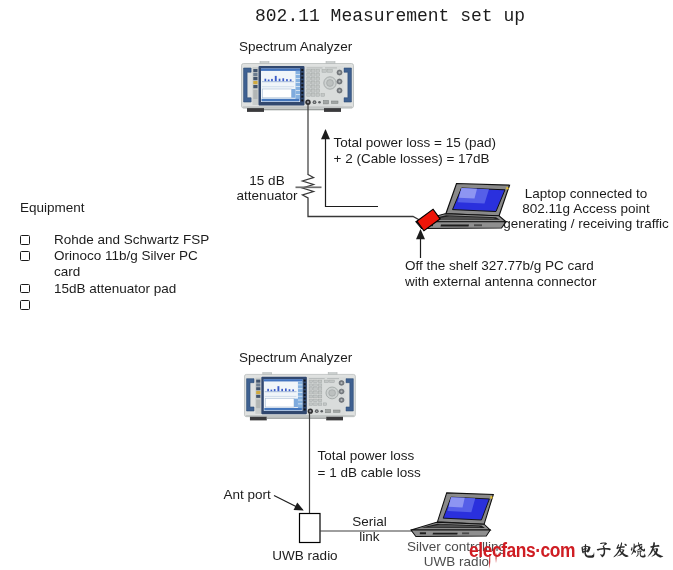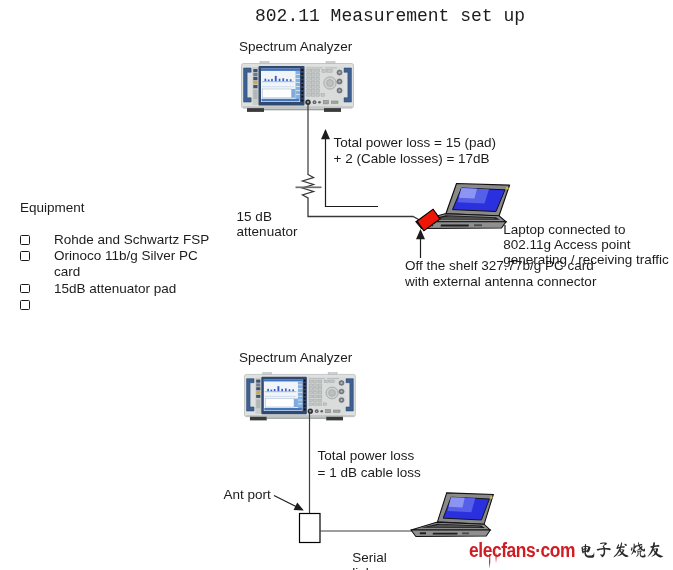--- a/index.html
+++ b/index.html
@@ -1,20 +1,20 @@
 <!DOCTYPE html>
 <html><head>
 <meta charset="utf-8">
 <style>
   html,body{margin:0;padding:0;background:#fff;}
   .stage{position:relative;width:673px;height:570px;background:#fff;overflow:hidden;
          font-family:"Liberation Sans","DejaVu Sans",sans-serif;color:#1c1c1c;}
   .lbl{position:absolute;font-size:13.5px;line-height:16px;white-space:pre-line;width:max-content;}
   .title{position:absolute;font-size:18px;line-height:20px;white-space:nowrap;transform:translateX(-50%);}
-  .ctr{transform:translateX(-50%);margin-top:36px;}
+  .ctr{transform:translateX(-50%);text-align:center;}
   svg.overlay{position:absolute;left:0;top:0;}
   .eq-list{position:absolute;left:20px;top:232px;width:190px;margin:0;padding:0;list-style:none;}
   .eq-list li{position:relative;padding-left:34px;font-size:13.5px;line-height:16.2px;white-space:pre-line;}
   .eq-bullet{position:absolute;left:0;top:3.2px;width:7.5px;height:7.5px;border:1.7px solid #1a1a1a;border-radius:1.5px;background:#fff;}
   .wm{position:absolute;left:469px;top:539.5px;font-size:20px;font-weight:bold;line-height:20px;white-space:nowrap;letter-spacing:-0.5px;transform:scaleX(0.87);transform-origin:left top;}
 </style>
 </head>
 <body>
 
 <div class="stage">

